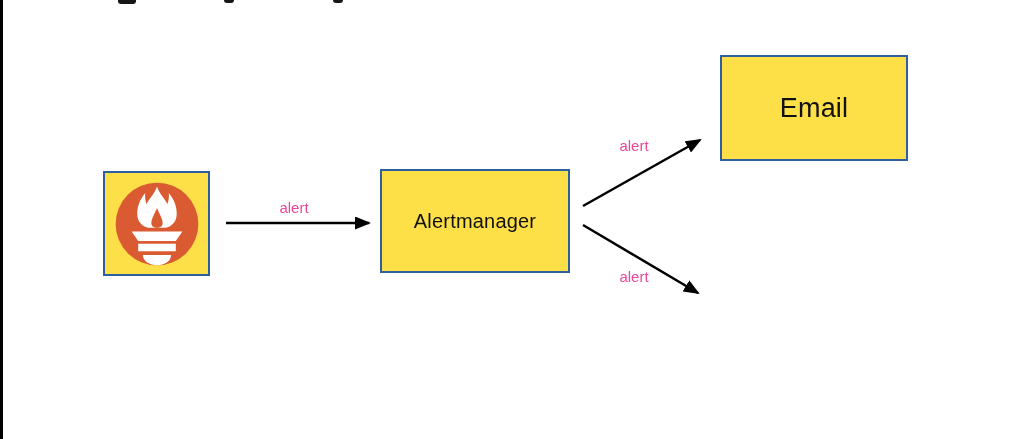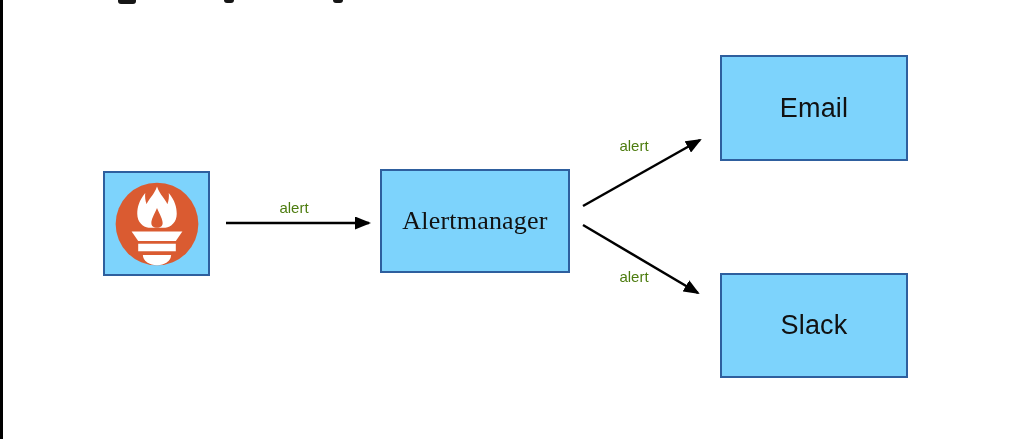--- a/index.html
+++ b/index.html
@@ -31,49 +31,49 @@
     border-radius: 0 0 3px 3px;
   }
   .frag-1 { left: 118px; width: 18px; }
   .frag-2 { left: 224px; width: 10px; height: 3px; }
   .frag-3 { left: 333px; width: 10px; height: 3px; }
 
   .node {
     position: absolute;
     box-sizing: border-box;
     border: 2px solid #2e5f9e;
-    background: #7dd3fc;
+    background: #fde047;
     display: flex;
     align-items: center;
     justify-content: center;
     color: #111111;
   }
   .node .label {
     font-size: 27px;
     letter-spacing: 0.2px;
     color: #111111;
   }
   .node-prometheus { left: 103px; top: 171px; width: 107px; height: 105px; }
   .node-alertmanager { left: 380px; top: 169px; width: 190px; height: 104px; }
-  .node-alertmanager .label { font-size: 26px; font-family: Liberation Serif, serif; }
+  .node-alertmanager .label { font-size: 20px; }
   .node-email { left: 720px; top: 55px;  width: 188px; height: 106px; }
   .node-slack { left: 720px; top: 273px; width: 188px; height: 105px; }
 
   .arrow-layer {
     position: absolute;
     left: 0; top: 0;
     width: 1024px; height: 439px;
     pointer-events: none;
   }
   .edge-label {
     position: absolute;
     width: 60px;
     text-align: center;
     font-size: 15px;
-    color: #4d7c0f;
+    color: #ec4899;
     line-height: 16px;
   }
   .edge-label-fire  { left: 264px; top: 200px; }
   .edge-label-alert-top    { left: 604px; top: 138px; }
   .edge-label-alert-bottom { left: 604px; top: 269px; }
 </style>
 </head>
 <body>
 
 <div class="canvas">
@@ -113,23 +113,20 @@
   </div>
 
   <div class="node node-alertmanager">
     <span class="label">Alertmanager</span>
   </div>
 
   <div class="node node-email">
     <span class="label">Email</span>
   </div>
 
-  <div class="node node-slack">
-    <span class="label">Slack</span>
-  </div>
 
   <svg class="arrow-layer" aria-hidden="true">
     <defs>
       <marker id="arrowhead" markerUnits="userSpaceOnUse" markerWidth="17" markerHeight="13" refX="14" refY="6.5" orient="auto">
         <path d="M0,0 L16,6.5 L0,13 Z" fill="#000000"></path>
       </marker>
     </defs>
     <line x1="226" y1="223" x2="369" y2="223" stroke="#000000" stroke-width="2.5" marker-end="url(#arrowhead)"></line>
     <line x1="583" y1="206" x2="700" y2="140" stroke="#000000" stroke-width="2.5" marker-end="url(#arrowhead)"></line>
     <line x1="583" y1="225" x2="698" y2="293" stroke="#000000" stroke-width="2.5" marker-end="url(#arrowhead)"></line>

